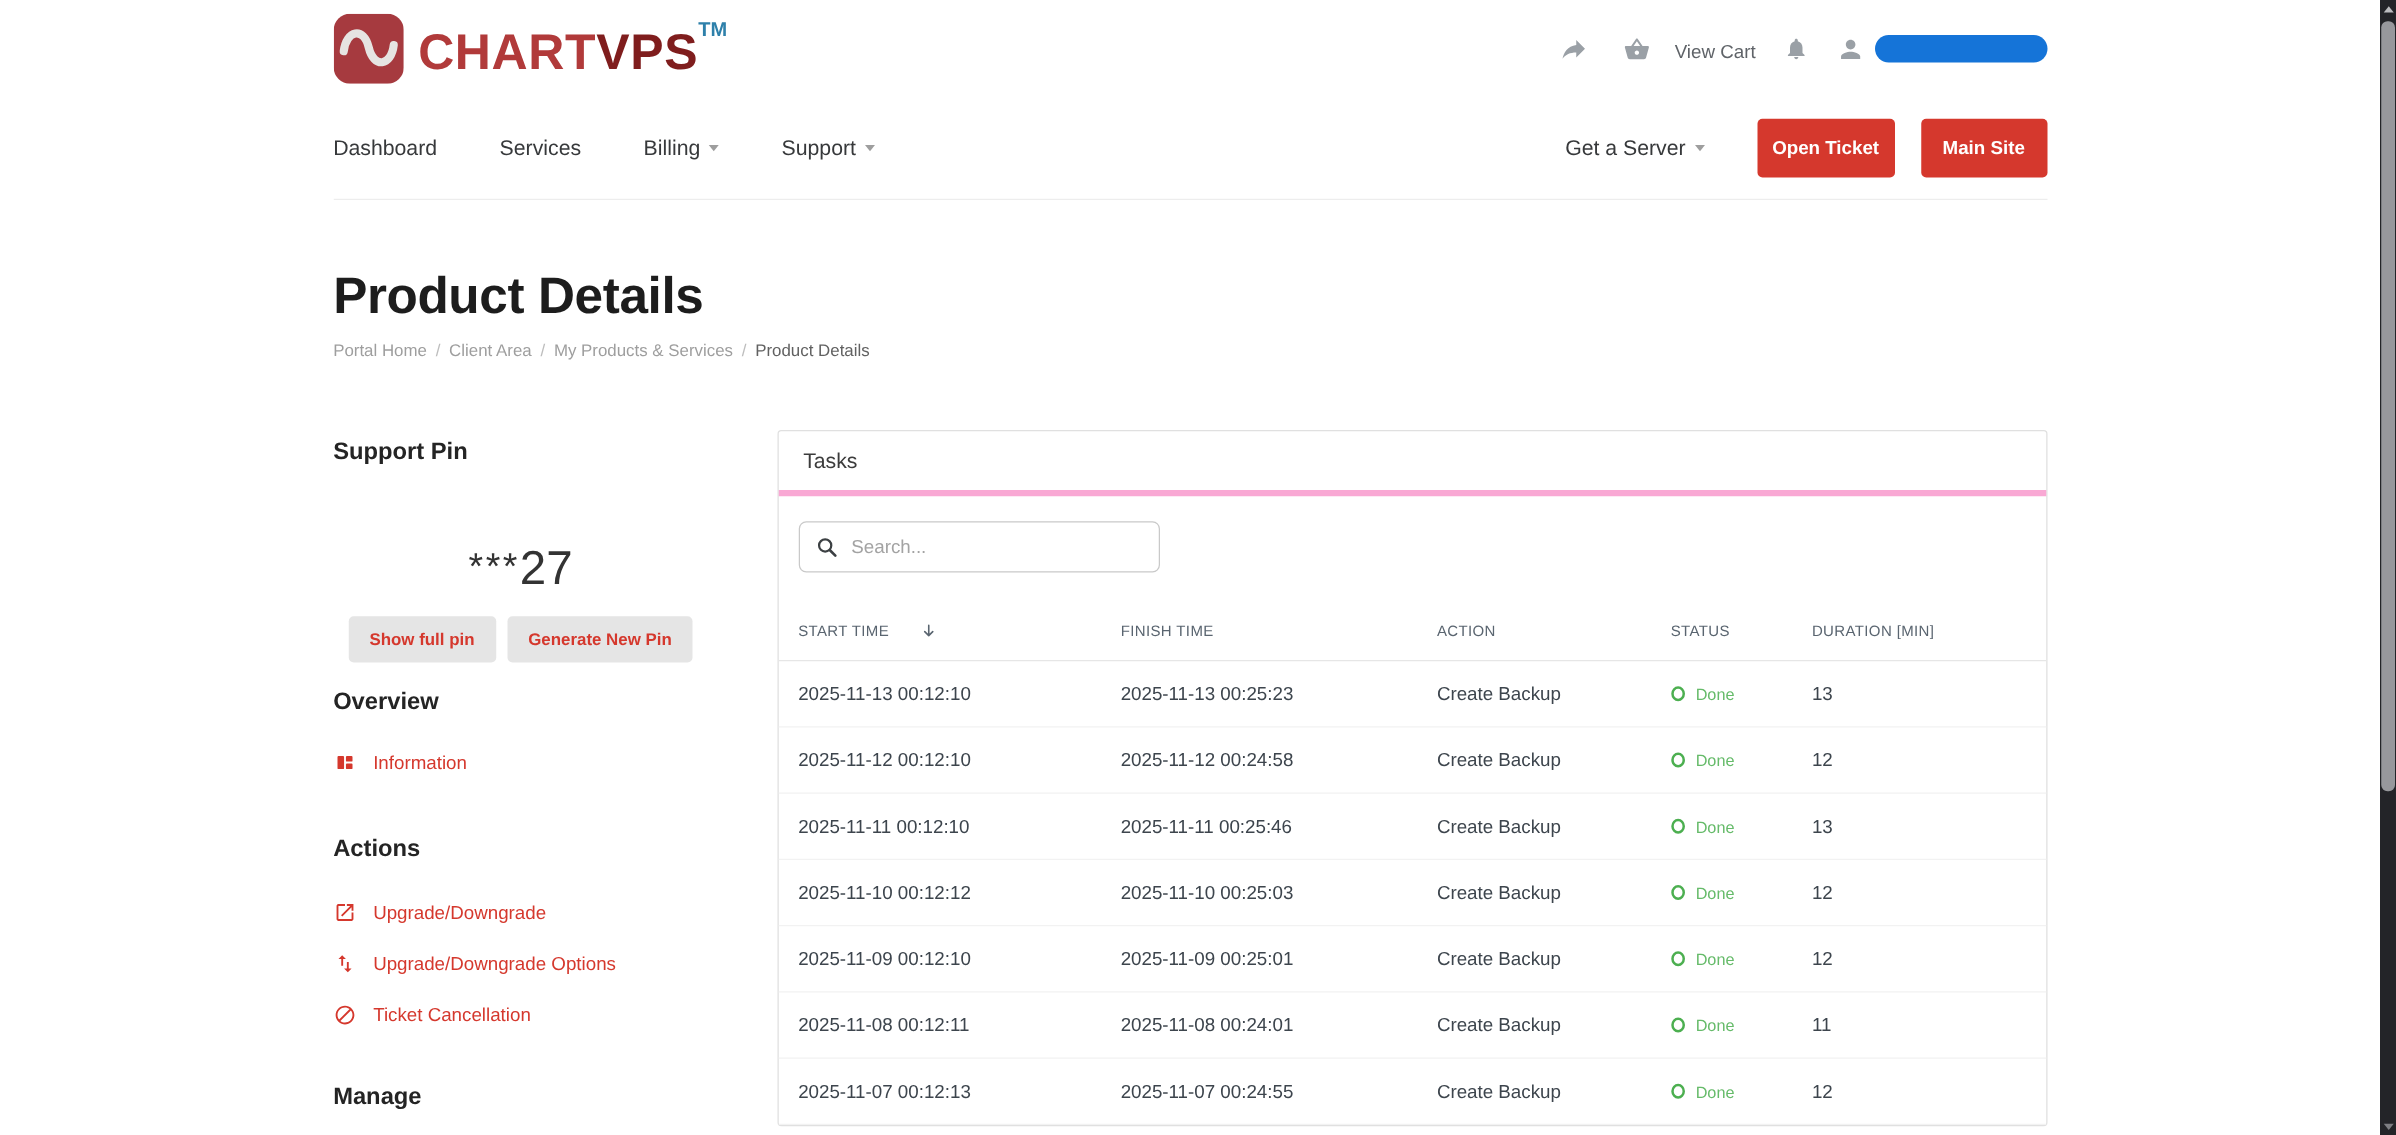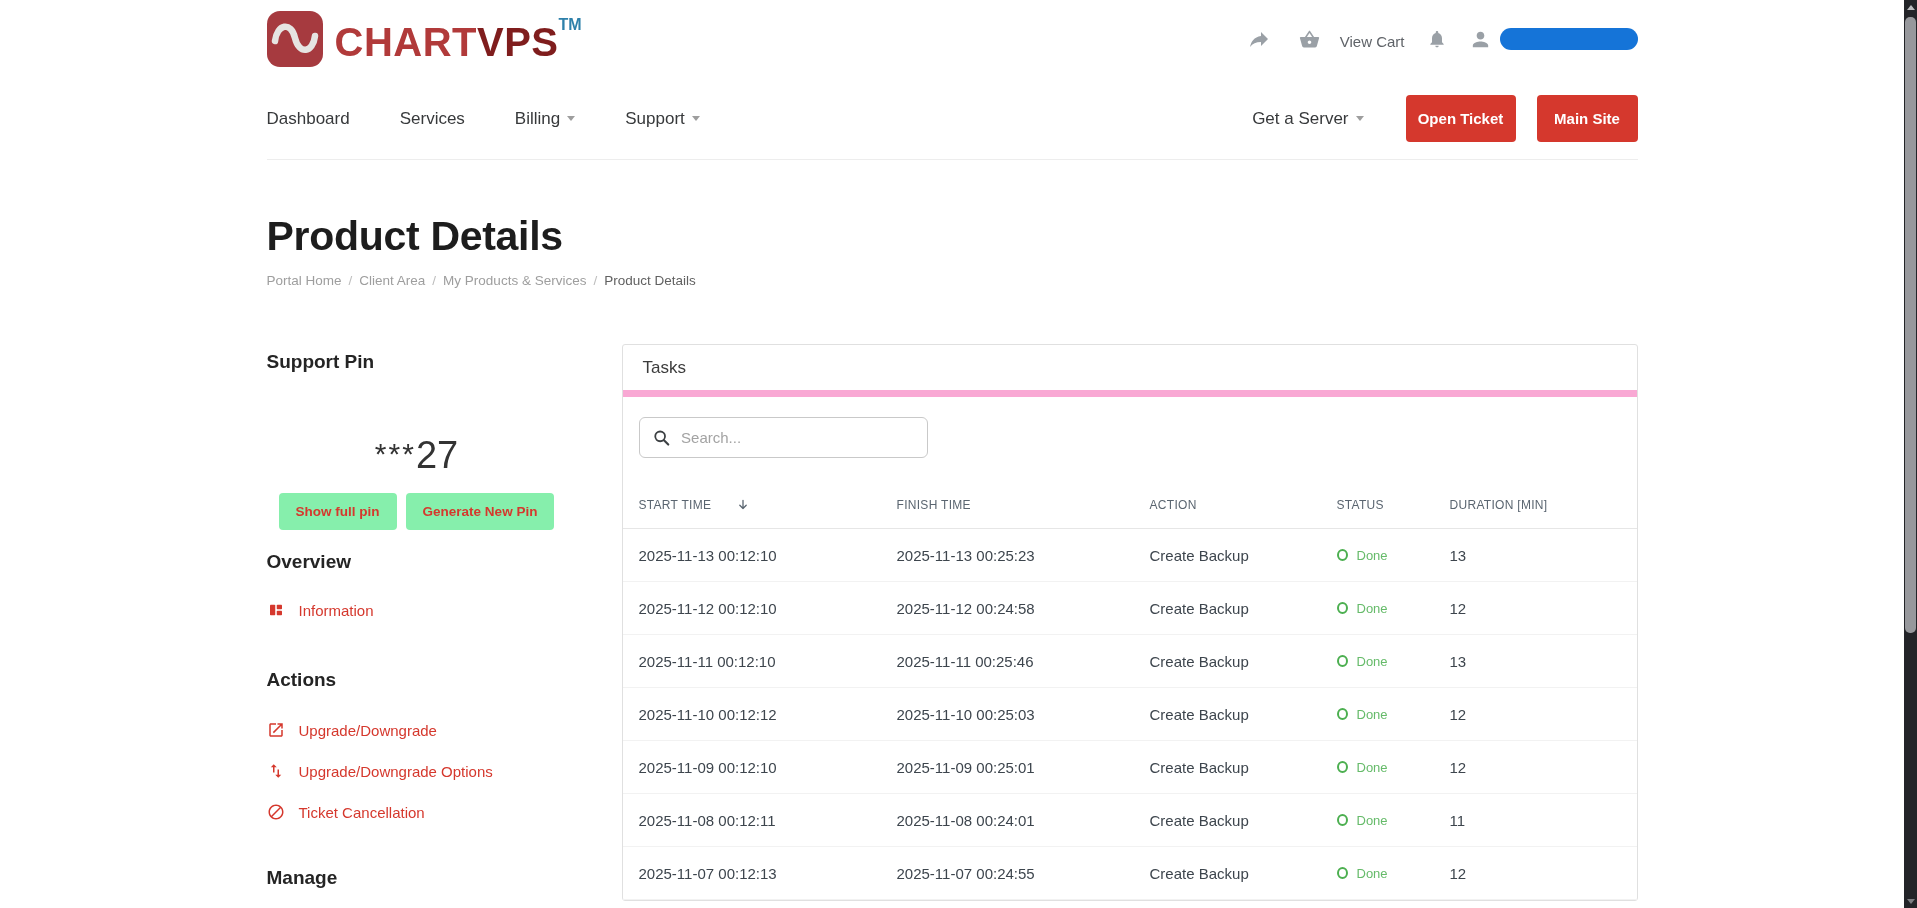--- a/index.html
+++ b/index.html
@@ -46,34 +46,34 @@
   .crumb.current { color:#616161; cursor:default; }
 
   
   .columns { display:flex; margin-top:56px; }
   .leftcol { width:300px; margin-right:55px; }
   .side-heading { font-size:19px; font-weight:700; color:#242424; line-height:24px; }
   .sh-pin { margin-top:6px; }
   .pin { margin-top:60px; text-align:center; font-size:38px; font-weight:300; color:#333; line-height:40px; }
   .pin-stars { font-size:30px; letter-spacing:2px; vertical-align:4px; font-weight:400; }
   .pin-buttons { margin-top:18px; display:flex; justify-content:center; gap:9px; }
-  .btn-pink { background:#86efac; color:#d5382d; font-size:13.5px; font-weight:700; border:none; border-radius:4px;
+  .btn-pink { background:#e5e5e5; color:#d5382d; font-size:13.5px; font-weight:700; border:none; border-radius:4px;
               padding:11px 17px; cursor:pointer; font-family:inherit; }
   .sh-overview { margin-top:20px; }
   .side-link { display:flex; align-items:center; gap:14px; height:24px; color:#d5382d; font-size:15px; cursor:pointer; }
   .side-link svg { fill:#d5382d; flex:none; }
   .lk-info { margin-top:24px; }
   .sh-actions { margin-top:46px; }
   .action-list .side-link { margin-top:17px; }
   .action-list .side-link:first-child { margin-top:26px; }
   .partial-heading { margin-top:42px; }
 
   
   .panel { width:1016px; border:1px solid #e0e0e0; border-radius:3px; align-self:flex-start; background:#fff; }
-  .panel-title-row { height:52px; display:flex; align-items:center; padding:0 20px; border-bottom:7px solid #f9a8d4; }
+  .panel-title-row { height:52px; display:flex; align-items:center; padding:0 20px; border-bottom:5px solid #f9a8d4; }
   .panel-title { font-size:17px; font-weight:500; color:#3c3c3c; }
   .search-wrap { margin:20px 16px 24px; width:289px; height:41px; border:1px solid #c9c9c9; border-radius:6px;
                  display:flex; align-items:center; padding:0 12px; gap:10px; background:#fff; }
   .search-wrap input { border:none; outline:none; font-size:15px; color:#333; width:100%; font-family:inherit; background:transparent; }
   .search-wrap input::placeholder { color:#a3a3a3; }
   .grid-cols { display:grid; grid-template-columns:258px 253px 187px 113px auto; align-items:center; padding-left:16px; }
   .thead { height:47px; border-bottom:1px solid #e6e6e6; }
   .th { font-size:12px; color:#5a6570; font-weight:500; letter-spacing:.3px; display:flex; align-items:center; cursor:pointer;gap:18px; }
   .sort-arrow { margin-left:7px; display:inline-flex; }
   .sort-arrow svg { stroke:#5a6570; }

